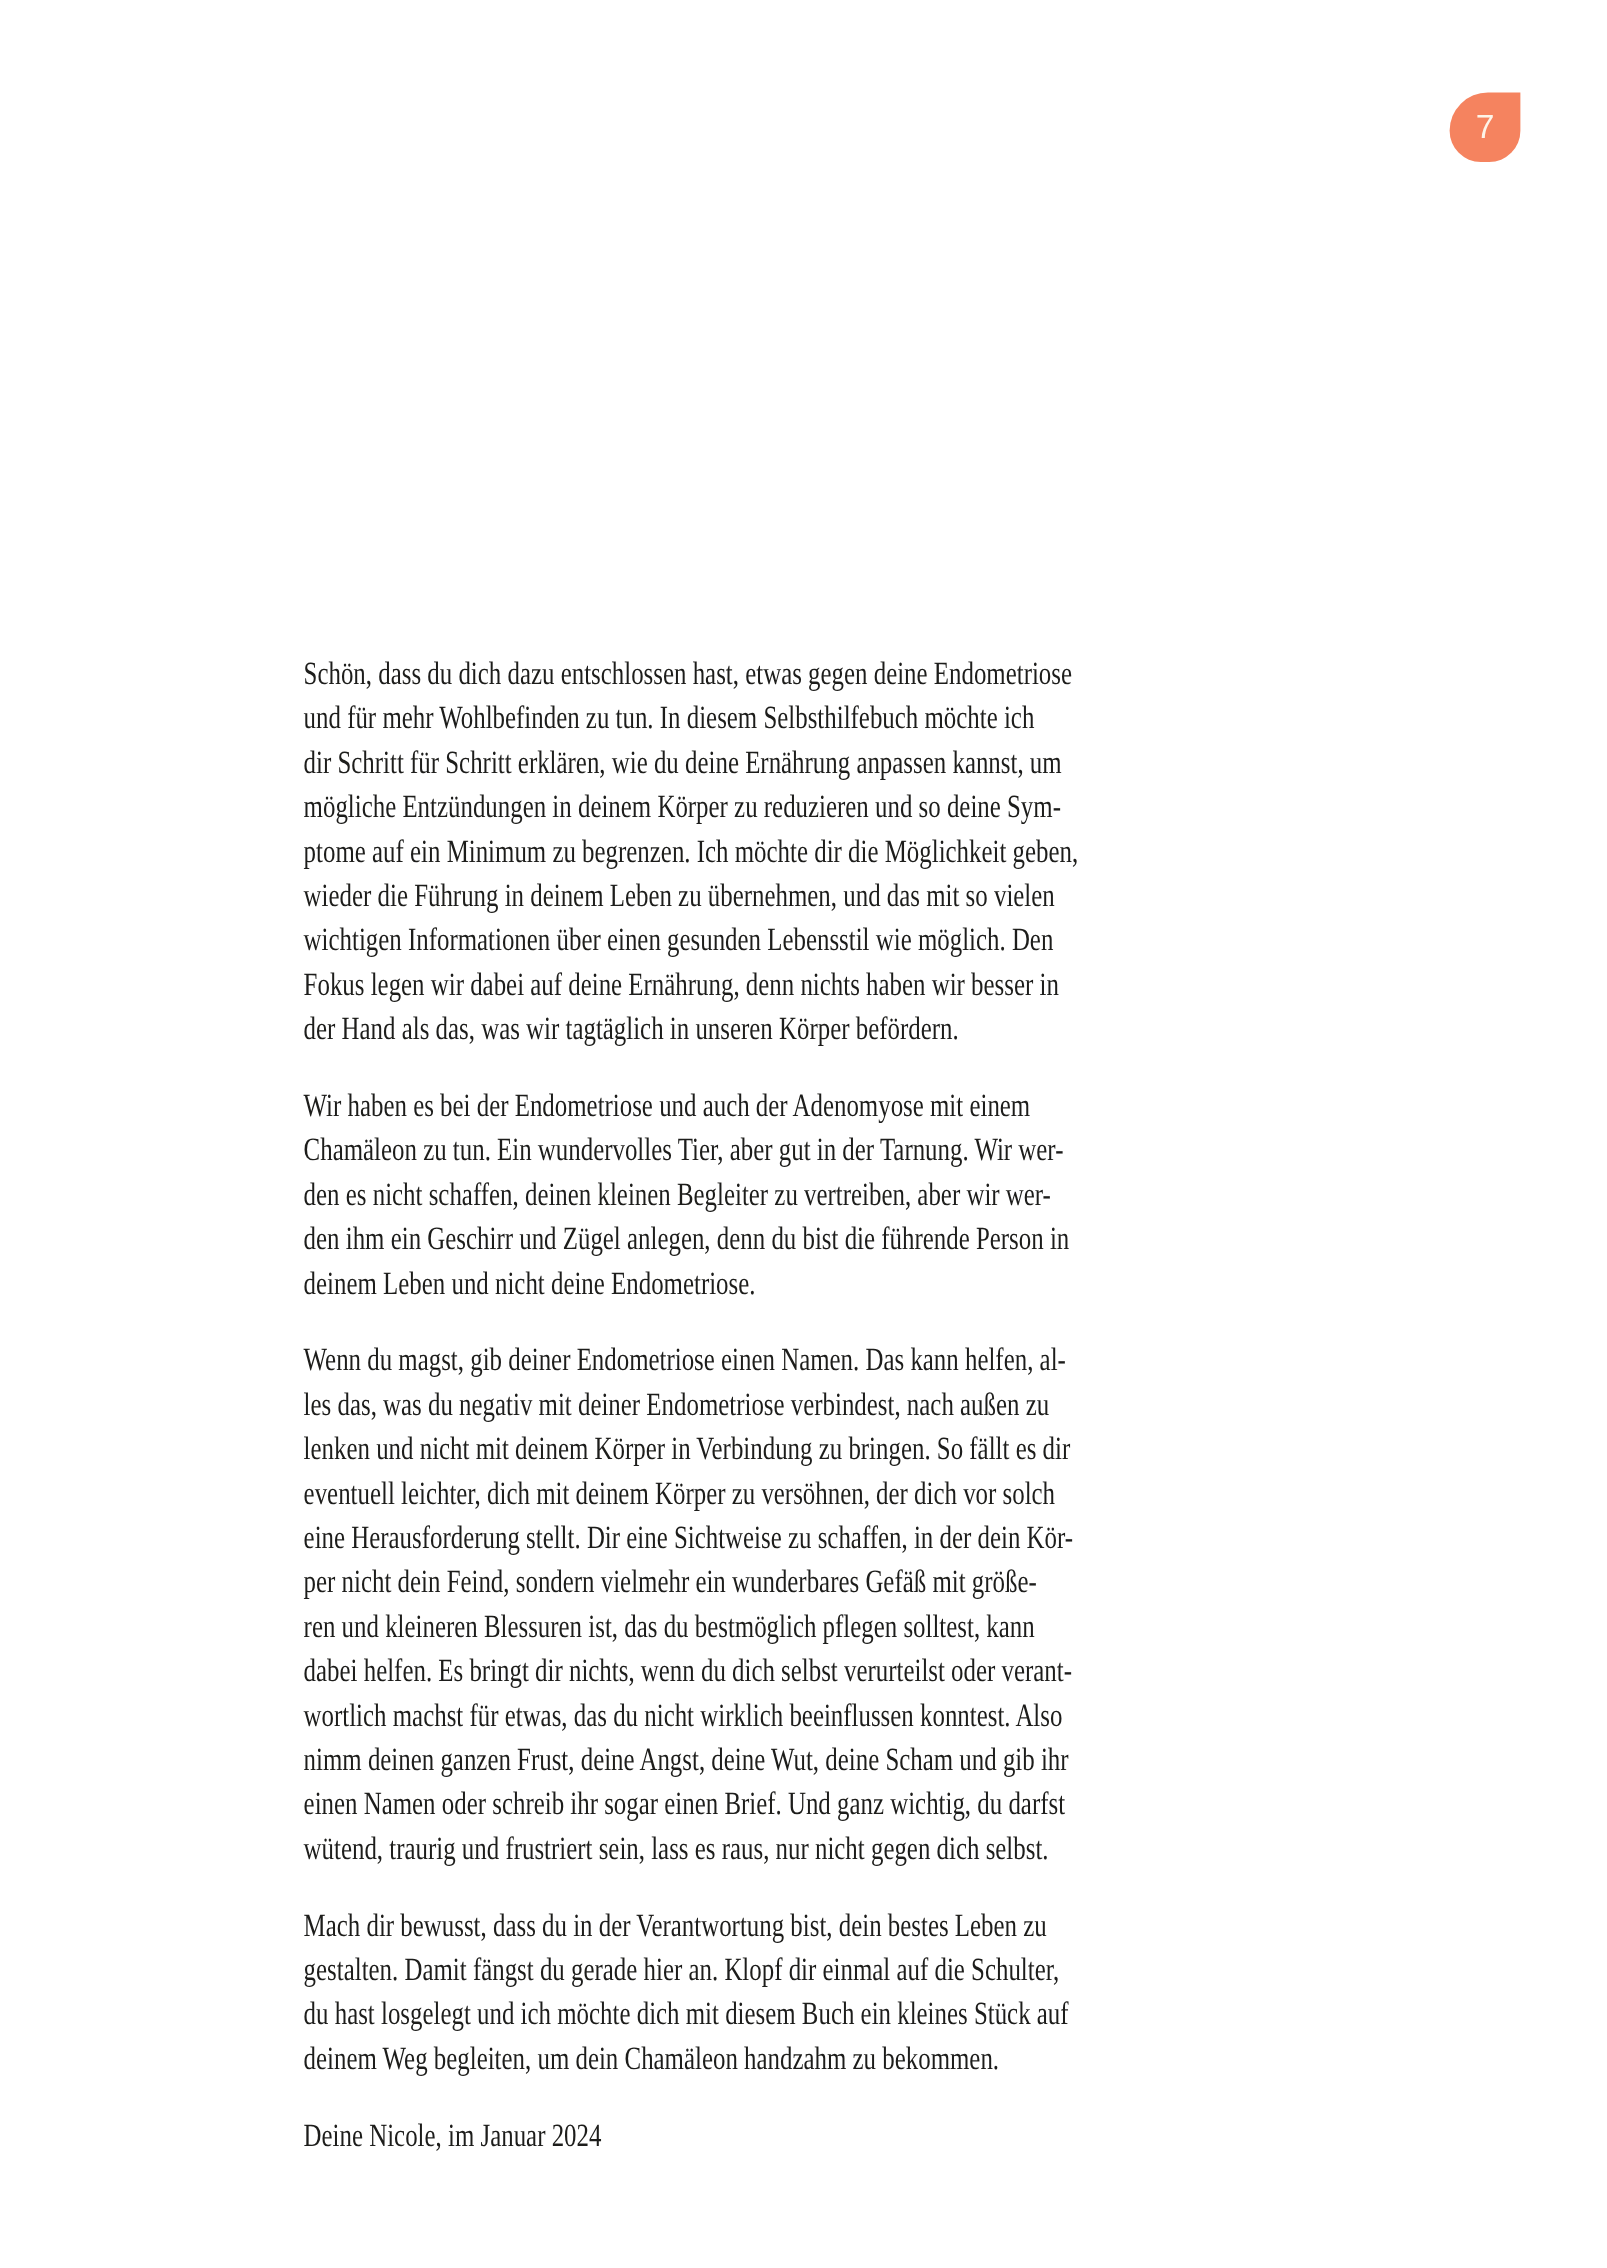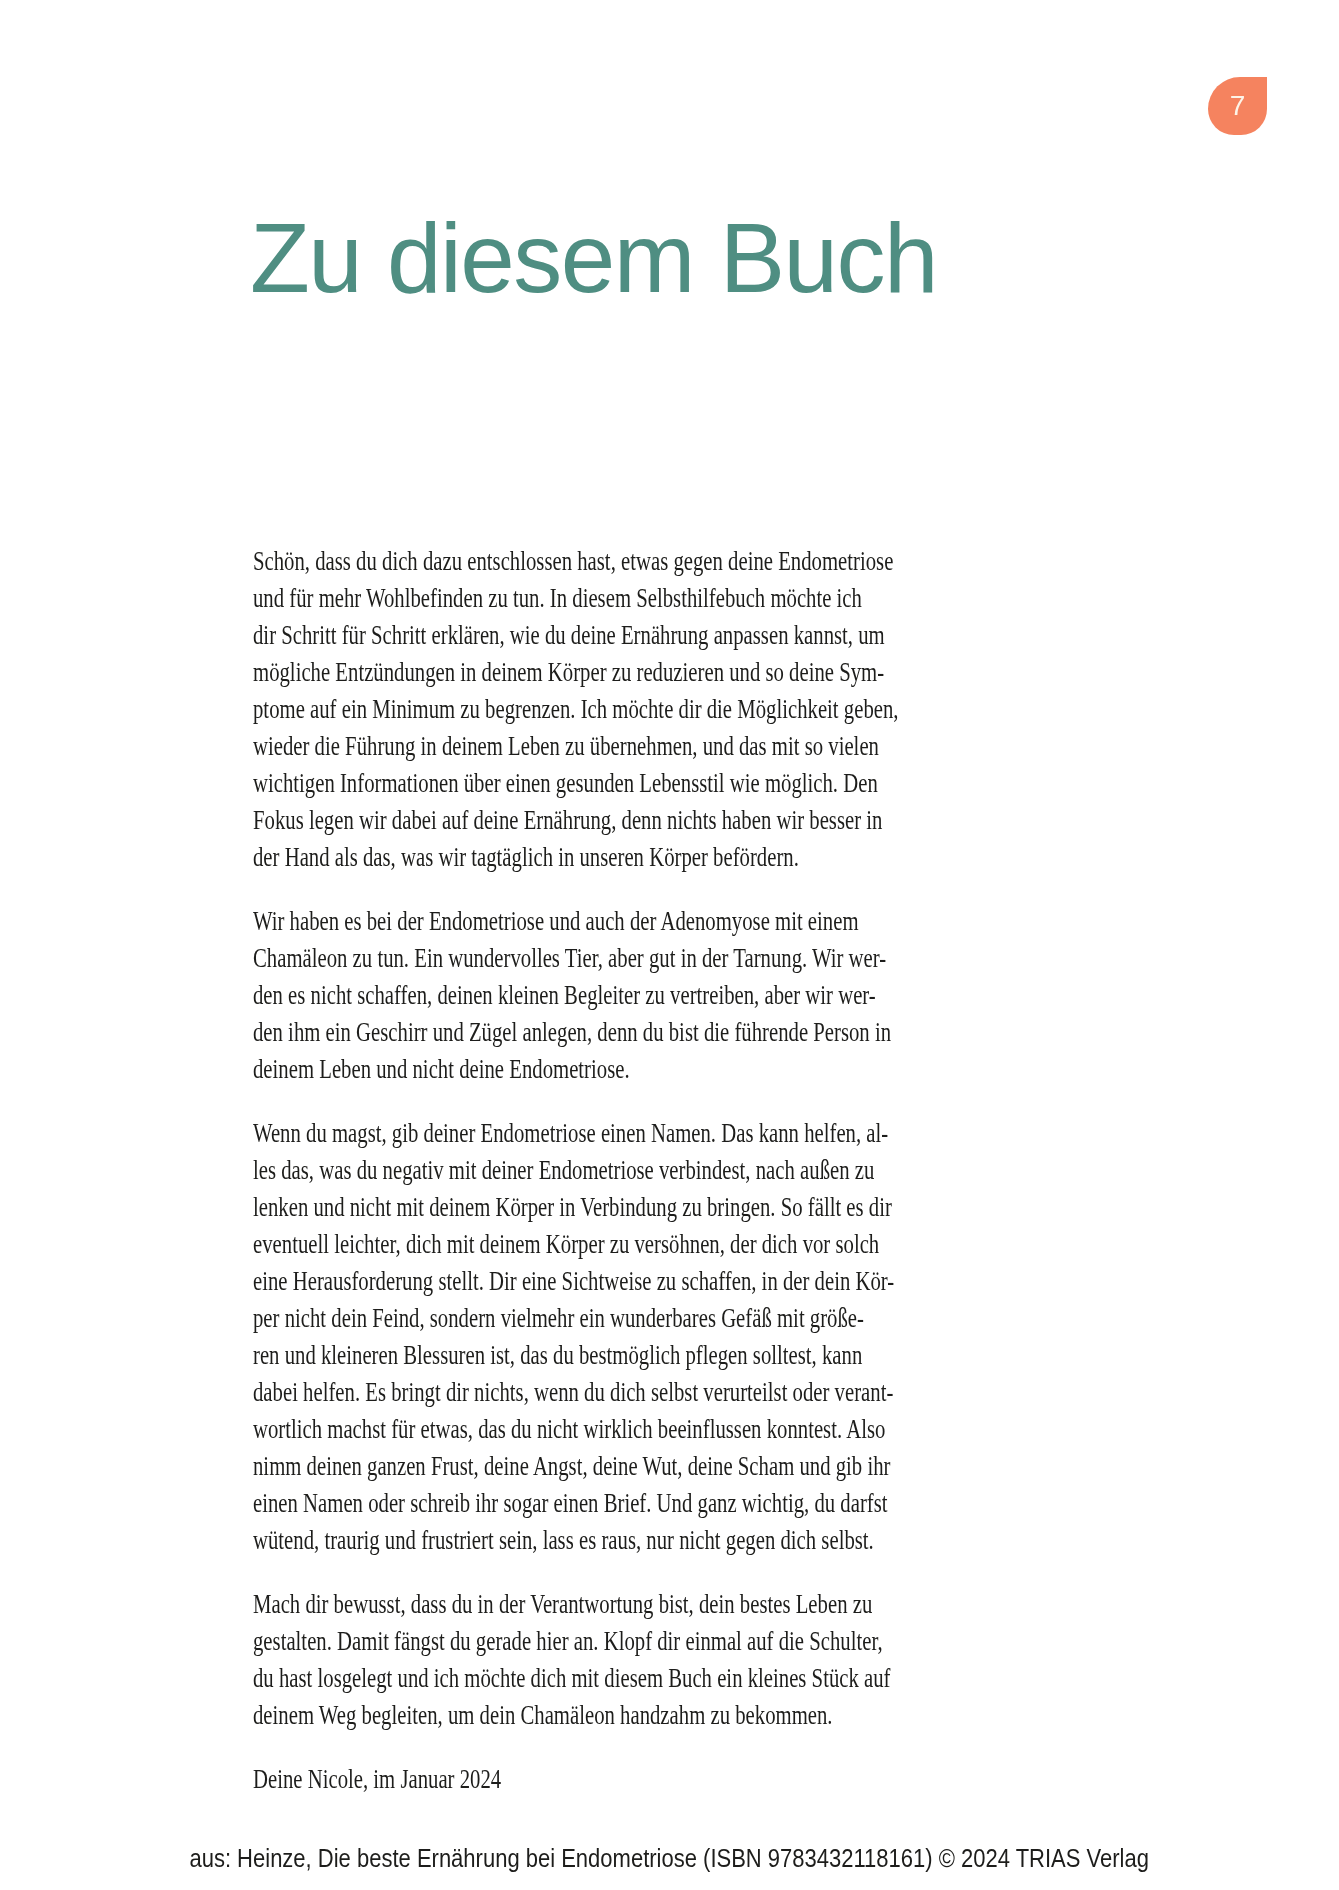--- a/index.html
+++ b/index.html
@@ -90,21 +90,20 @@
 </style>
 </head>
 <body>
 
 <div class="page">
 
   <div class="page-badge">
     <span>7</span>
   </div>
 
-  <h1 class="chapter-title">Zu diesem Buch</h1>
 
   <div class="body-column">
     <div class="body-text">
       <p>Schön, dass du dich dazu entschlossen hast, etwas gegen deine Endometriose
 und für mehr Wohlbefinden zu tun. In diesem Selbsthilfebuch möchte ich
 dir Schritt für Schritt erklären, wie du deine Ernährung anpassen kannst, um
 mögliche Entzündungen in deinem Körper zu reduzieren und so deine Sym-
 ptome auf ein Minimum zu begrenzen. Ich möchte dir die Möglichkeit geben,
 wieder die Führung in deinem Leben zu übernehmen, und das mit so vielen
 wichtigen Informationen über einen gesunden Lebensstil wie möglich. Den
@@ -128,17 +127,14 @@
 einen Namen oder schreib ihr sogar einen Brief. Und ganz wichtig, du darfst
 wütend, traurig und frustriert sein, lass es raus, nur nicht gegen dich selbst.</p>
       <p>Mach dir bewusst, dass du in der Verantwortung bist, dein bestes Leben zu
 gestalten. Damit fängst du gerade hier an. Klopf dir einmal auf die Schulter,
 du hast losgelegt und ich möchte dich mit diesem Buch ein kleines Stück auf
 deinem Weg begleiten, um dein Chamäleon handzahm zu bekommen.</p>
       <p class="signature">Deine Nicole, im Januar 2024</p>
     </div>
   </div>
 
-  <div class="footer-wrap">
-    <div class="footer-text">aus: Heinze, Die beste Ernährung bei Endometriose (ISBN 9783432118161) © 2024 TRIAS Verlag</div>
-  </div>
 
 </div>
 
 </body></html>

